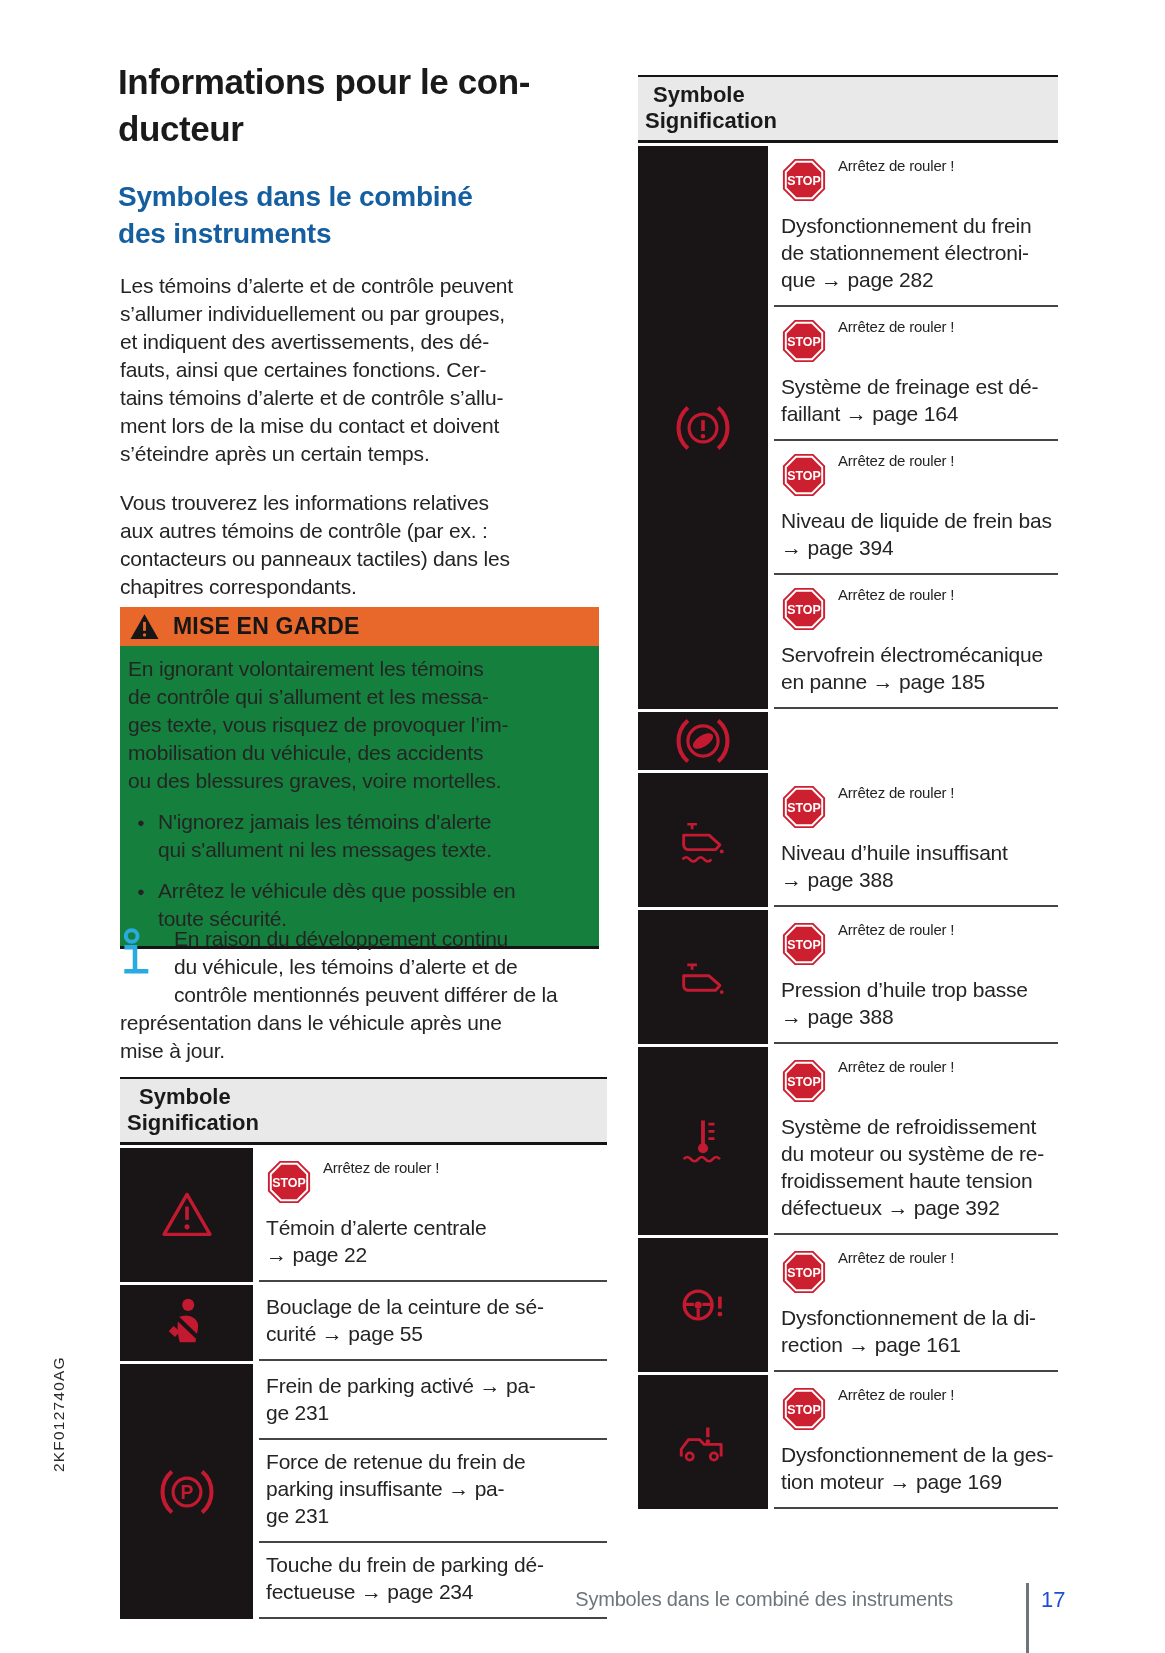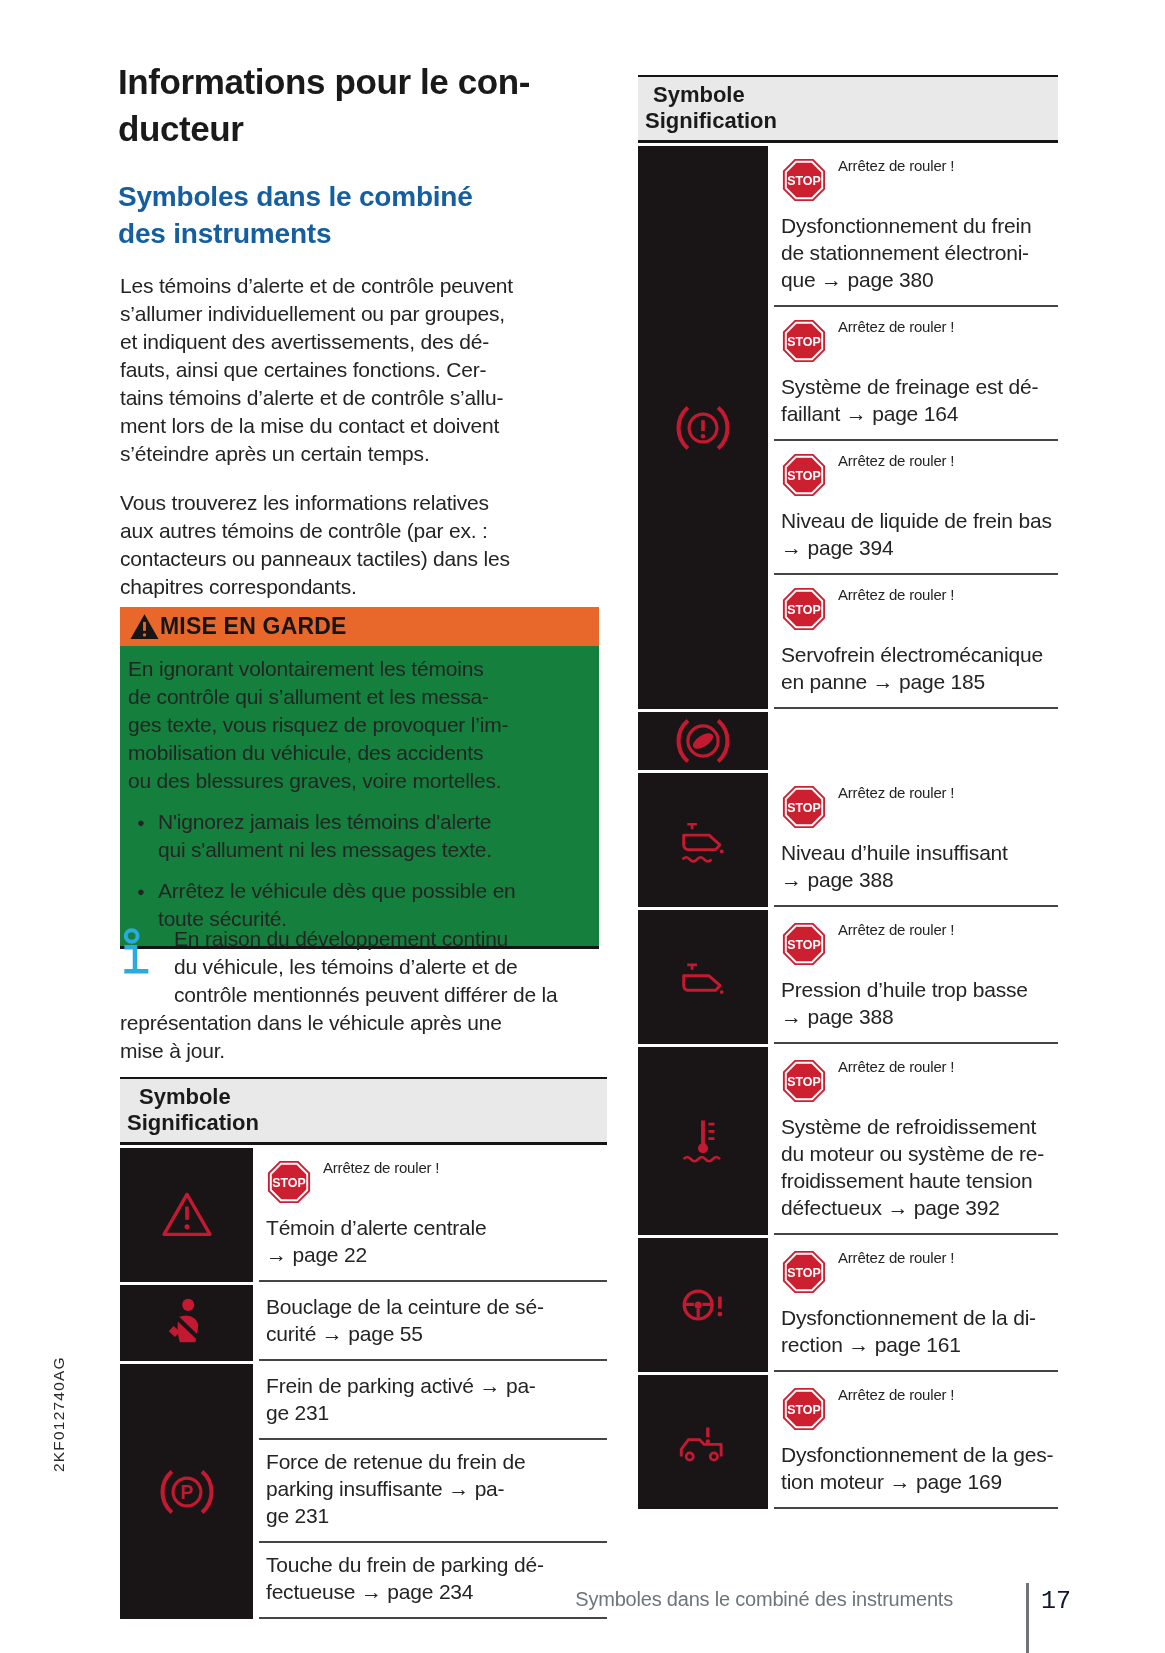--- a/index.html
+++ b/index.html
@@ -14,21 +14,21 @@
   .section-h{left:118px;top:178px;width:490px;font-size:28px;line-height:37px;font-weight:700;
          color:#155fa0;letter-spacing:-0.2px;}
   .body-txt{font-size:21px;line-height:28px;letter-spacing:-0.2px;color:#242424;}
   .para1{left:120px;top:272px;width:480px;}
   .para2{left:120px;top:489px;width:480px;}
 
   
   .warnbox{left:120px;top:607px;width:479px;}
   .warn-head{height:39px;background:#e8672a;display:flex;align-items:center;padding-left:9px;}
   .warn-head svg{width:31px;height:28px;}
-  .warn-title{font-size:23px;font-weight:700;color:#161616;letter-spacing:0.2px;}
+  .warn-title{font-size:23px;font-weight:700;color:#161616;margin-left:13px;letter-spacing:0.2px;}
   .warn-body{background:#15803d;border-bottom:3px solid #161616;padding:9px 6px 13px 8px;}
   .bullet{position:relative;padding-left:30px;margin-top:13px;}
   .bullet .dot{position:absolute;left:9px;top:7px;font-size:13px;color:#242424;}
 
   
   .note{left:120px;top:925px;width:484px;}
   .note-icon{float:left;width:40px;height:58px;margin-right:14px;}
   .note-icon svg{width:34px;height:48px;margin-top:3px;}
 
   
@@ -49,21 +49,21 @@
   .sub{border-bottom:2px solid #454545;padding:8px 0 12px 7px;}
   .sub-text{font-size:21px;line-height:27px;letter-spacing:-0.2px;color:#242424;}
   .stop-line{display:flex;margin:3px 0 9px;}
   .stop{width:46px;height:46px;flex:0 0 auto;}
   .stop-label{margin:0 0 3px 11px;font-size:15px;letter-spacing:-0.2px;color:#242424;}
   .sym-icon{width:58px;height:58px;}
 
   
   .footer-label{right:168px;top:1588px;font-size:20px;color:#6d757a;letter-spacing:-0.2px;}
   .footer-divider{left:1026px;top:1583px;width:3px;height:70px;background:#6d757a;}
-  .footer-page{left:1041px;top:1587px;font-size:25px;color:#0f172a;font-family:Liberation Mono, monospace;}
+  .footer-page{left:1041px;top:1587px;font-size:22px;color:#1d4ed8;}
 
   
   .side-code{left:50px;top:1350px;height:122px;writing-mode:vertical-rl;
              transform:rotate(180deg);font-size:15.5px;letter-spacing:1.2px;color:#2a2a2a;}
 </style>
 </head>
 <body>
 
 <div id="page">
 
@@ -221,21 +221,21 @@
             <div class="stop-line">
               <svg class="stop" viewBox="0 0 48 48">
                 <polygon points="14.3,2 33.7,2 46,14.3 46,33.7 33.7,46 14.3,46 2,33.7 2,14.3" fill="#cc1f30"></polygon>
                 <polygon points="15.6,5 32.4,5 43,15.6 43,32.4 32.4,43 15.6,43 5,32.4 5,15.6" fill="none" stroke="#fff" stroke-width="2"></polygon>
                 <text x="24" y="29" text-anchor="middle" fill="#fff" font-size="13" font-weight="700">STOP</text>
               </svg>
               <span class="stop-label">Arrêtez de rouler !</span>
             </div>
             <div class="sub-text pre">Dysfonctionnement du frein
 de stationnement électroni-
-que → page 380</div>
+que → page 282</div>
           </div>
           <div class="sub">
             <div class="stop-line">
               <svg class="stop" viewBox="0 0 48 48">
                 <polygon points="14.3,2 33.7,2 46,14.3 46,33.7 33.7,46 14.3,46 2,33.7 2,14.3" fill="#cc1f30"></polygon>
                 <polygon points="15.6,5 32.4,5 43,15.6 43,32.4 32.4,43 15.6,43 5,32.4 5,15.6" fill="none" stroke="#fff" stroke-width="2"></polygon>
                 <text x="24" y="29" text-anchor="middle" fill="#fff" font-size="13" font-weight="700">STOP</text>
               </svg>
               <span class="stop-label">Arrêtez de rouler !</span>
             </div>

